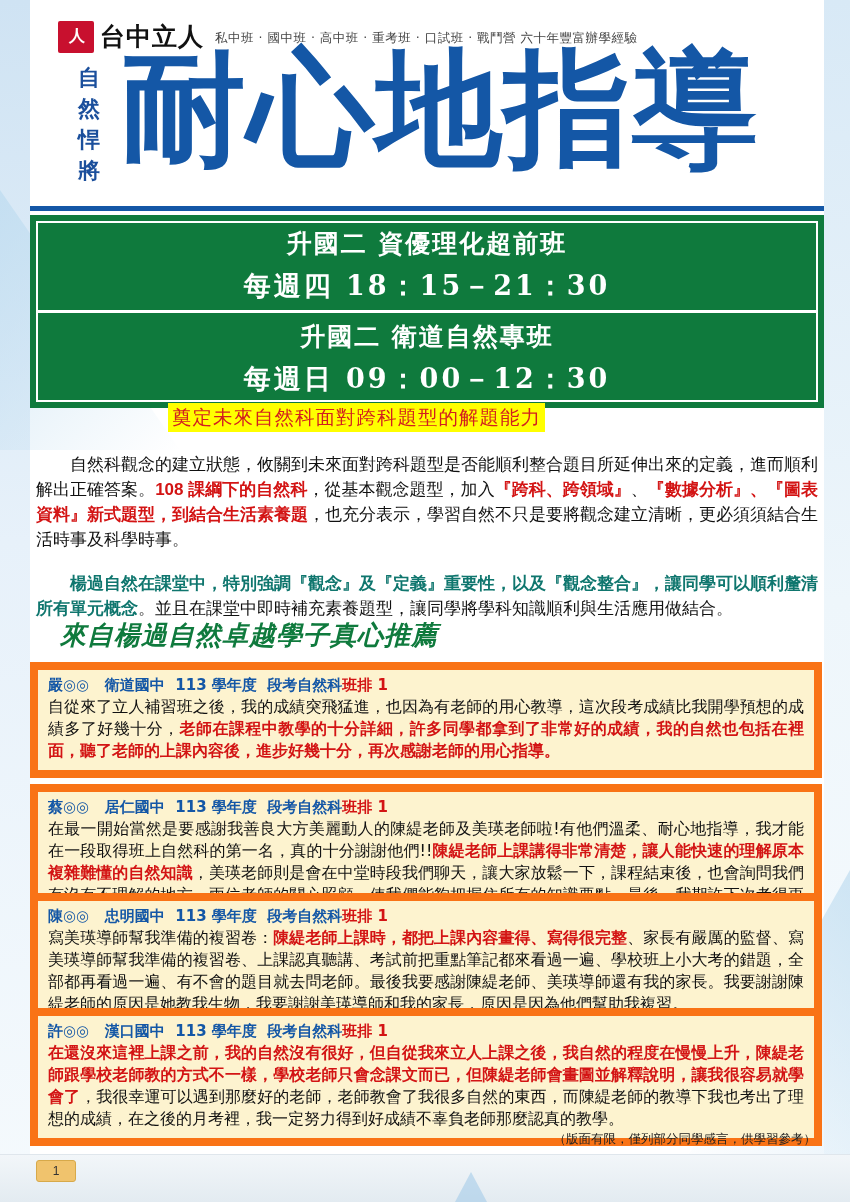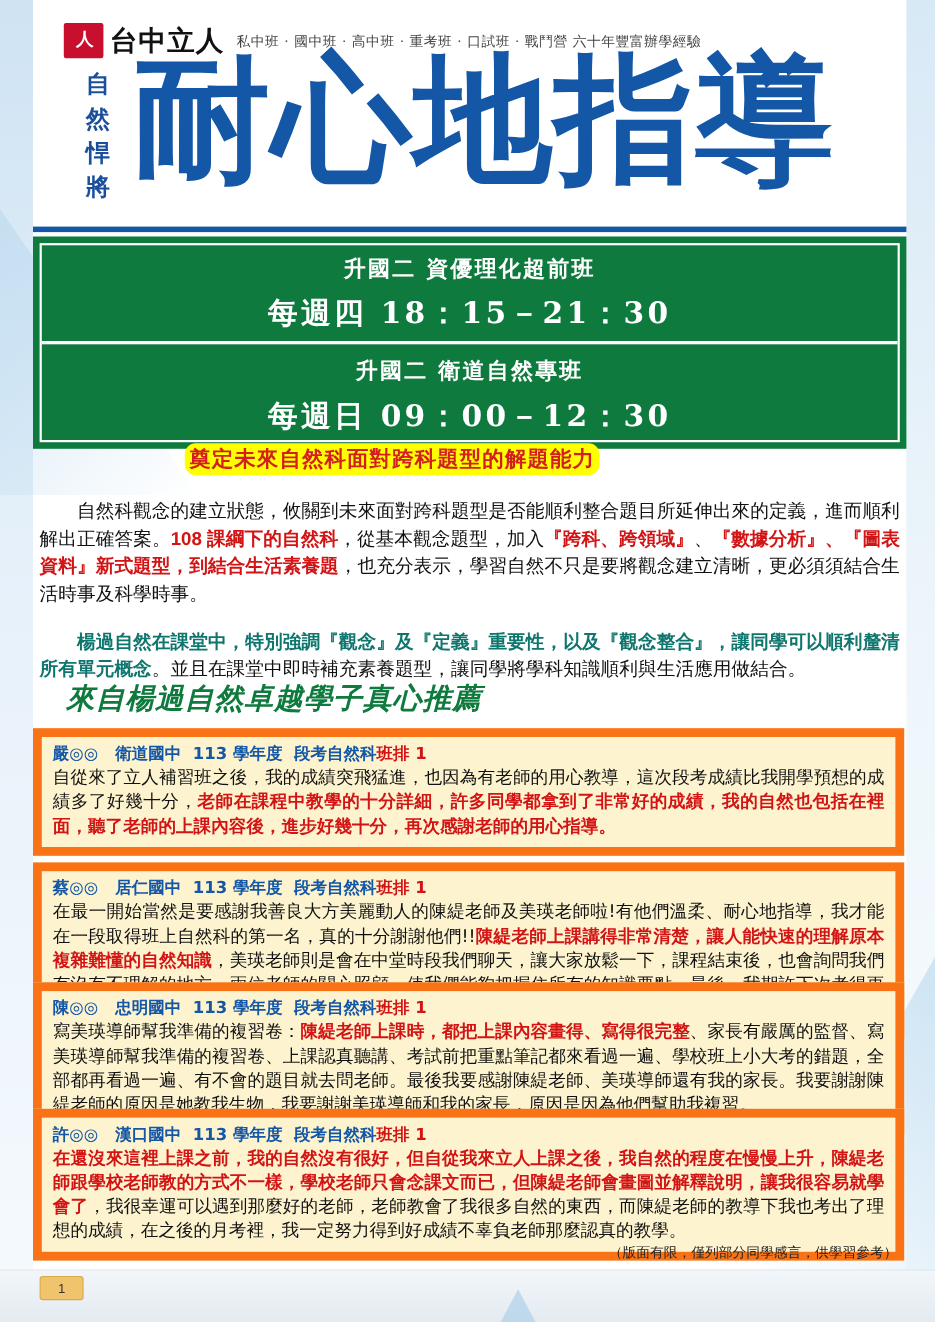--- a/index.html
+++ b/index.html
@@ -86,33 +86,32 @@
   
   .schedule {
     position: absolute; left: 30px; top: 215px; width: 794px;
     background: #0f7a3d;
     padding: 6px;
   }
   .sched-inner { border: 2px solid #ffffff; }
   .sched-row {
     text-align: center; color: #ffffff; font-weight: bold;
     font-family: "DejaVu Serif", serif;
-    font-size: 20px; line-height: 36px; padding: 3px 0;
+    font-size: 25px; line-height: 36px; padding: 3px 0;
     letter-spacing: 2px;
   }
   .sched-row.time { font-size: 27px; letter-spacing: 3px; }
   .sched-sep { height: 3px; background: #ffffff; margin: 3px 0; }
 
   
   .hl-head {
     position: absolute; left: 168px; top: 403px;
-    background: #ffff00; color: #d21f1f; font-weight: bold;
+    background: #ffff00; color: #d21f1f; font-weight: normal;
     font-size: 19.5px; padding: 1px 4px; letter-spacing: 1px;
     font-family: "DejaVu Sans", sans-serif;
-    border-radius: 10px;
   }
 
   
   .para {
     position: absolute; left: 36px; width: 782px;
     font-size: 17px; line-height: 25px; color: #111;
     text-align: justify;
     font-family: Liberation Sans, sans-serif;
     margin-top: 20px;
   }

